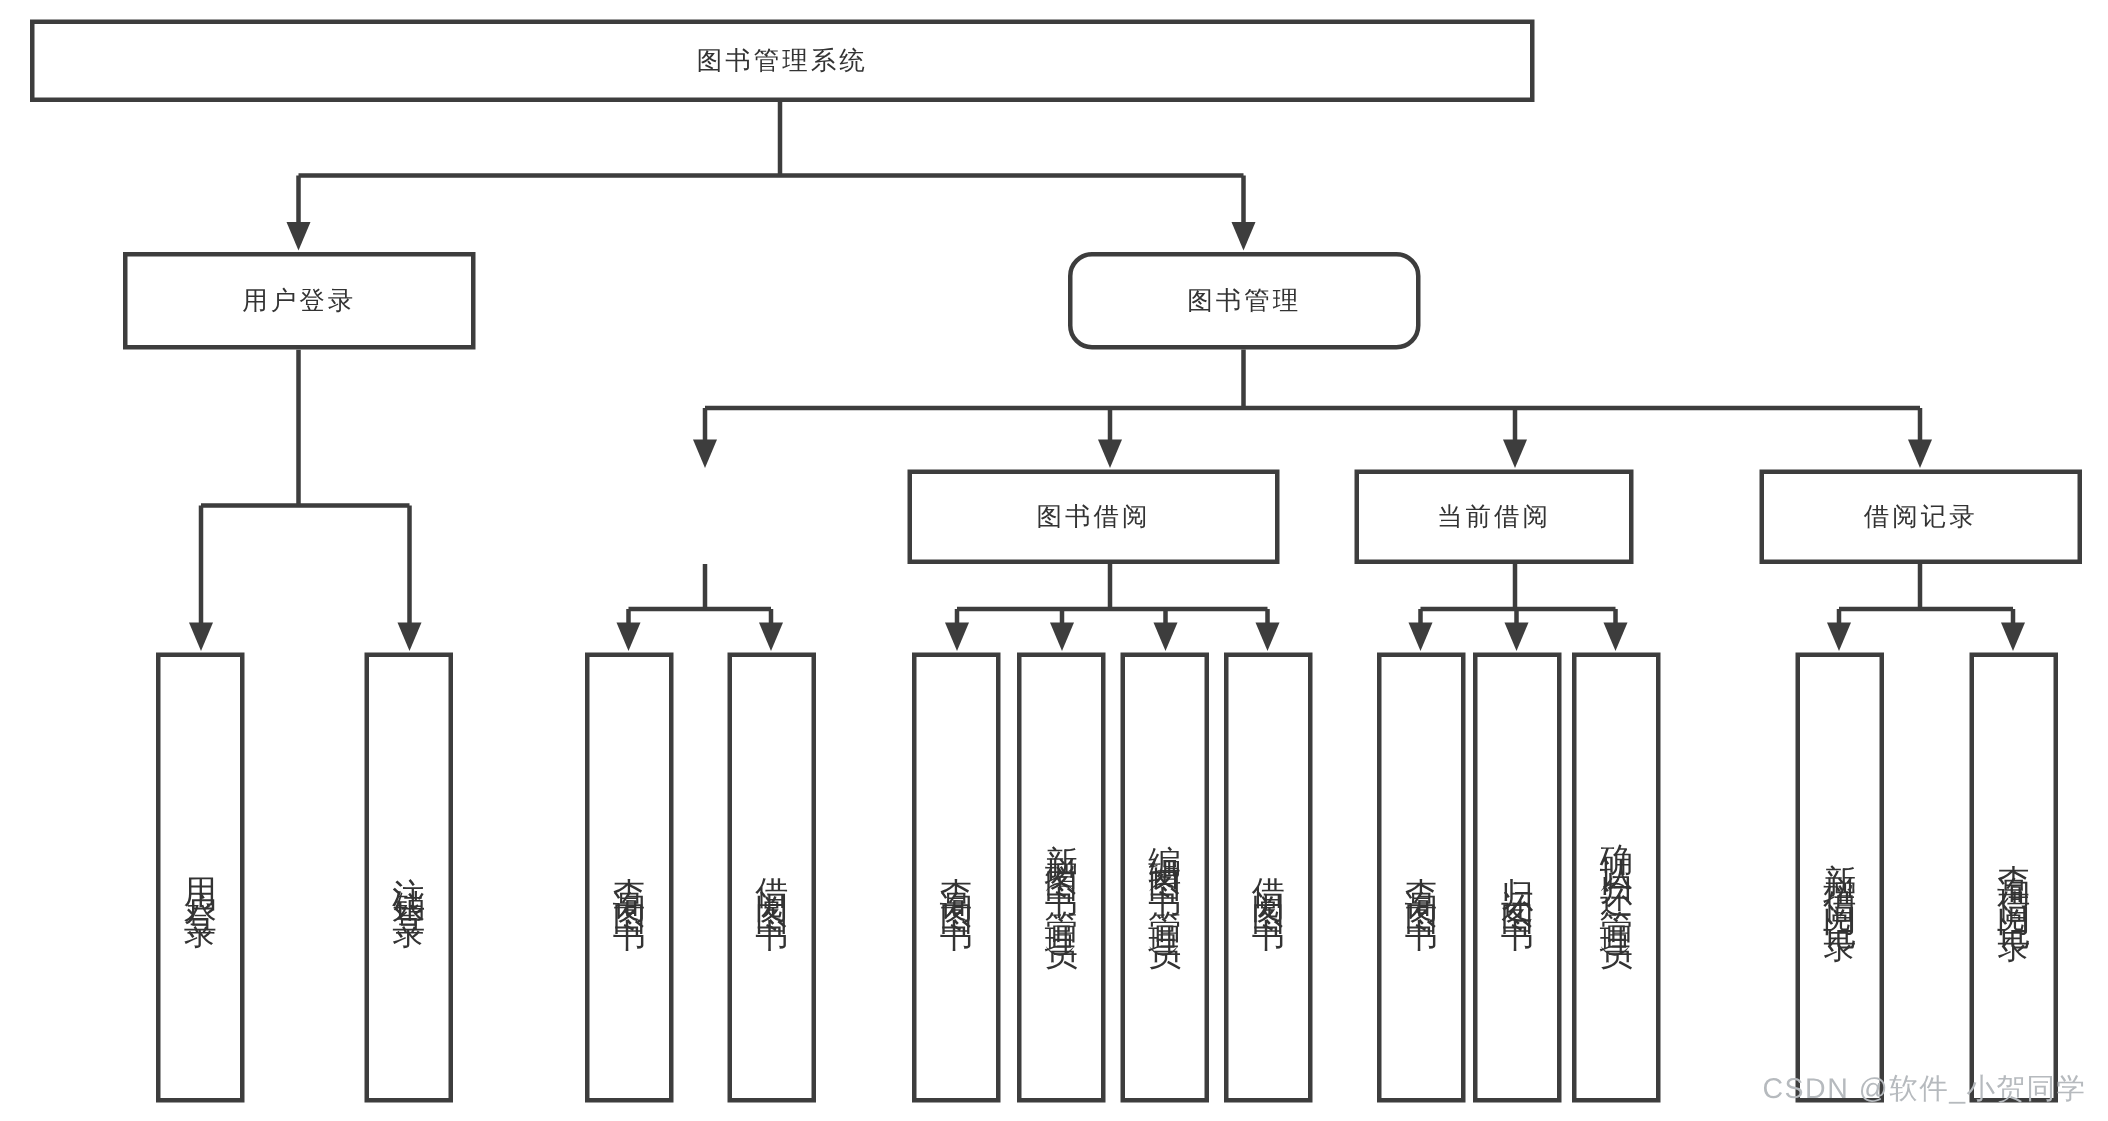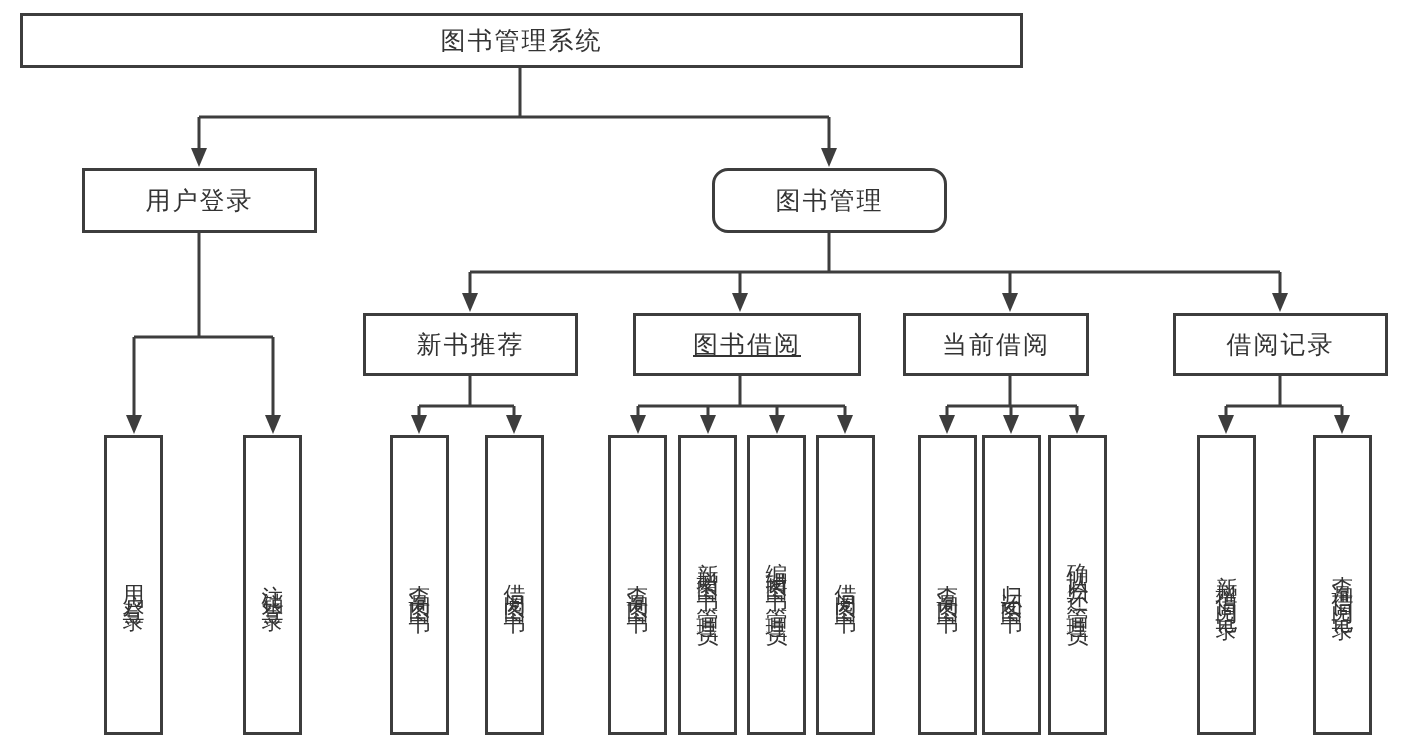--- a/index.html
+++ b/index.html
@@ -20,21 +20,21 @@
     position: absolute;
     box-sizing: border-box;
     border: 3px solid #3d3d3d;
     background: #ffffff;
     display: flex;
     align-items: center;
     justify-content: center;
     color: #333333;
   }
   .h-label {
-    font-size: 25px;
+    font-size: 17px;
     letter-spacing: 2px;
     white-space: nowrap;
   }
   .v-label {
     writing-mode: vertical-rl;
     text-orientation: mixed;
     font-size: 22px;
     letter-spacing: 9px;
     line-height: 1;
     white-space: nowrap;
@@ -98,24 +98,21 @@
     <span class="h-label">图书管理系统</span>
   </div>
 
   <div class="box" style="left:82px; top:168px; width:235px; height:65px;">
     <span class="h-label">用户登录</span>
   </div>
   <div class="box" style="left:712px; top:168px; width:235px; height:65px;border-radius:16px;">
     <span class="h-label">图书管理</span>
   </div>
 
-  <div class="box" style="left:363px; top:313px; width:215px; height:63px;">
-    <span class="h-label">新书推荐</span>
-  </div>
-  <div class="box" style="left:633px; top:313px; width:228px; height:63px;text-decoration:underline;">
+  <div class="box" style="left:605px; top:313px; width:248px; height:63px;">
     <span class="h-label">图书借阅</span>
   </div>
   <div class="box" style="left:903px; top:313px; width:186px; height:63px;">
     <span class="h-label">当前借阅</span>
   </div>
   <div class="box" style="left:1173px; top:313px; width:215px; height:63px;">
     <span class="h-label">借阅记录</span>
   </div>
 
   <div class="box" style="left:104px; top:435px; width:59px; height:300px;">
@@ -155,14 +152,15 @@
     <span class="v-label">确认归还（管理员）</span>
   </div>
 
   <div class="box" style="left:1197px; top:435px; width:59px; height:300px;">
     <span class="v-label">新增借阅记录</span>
   </div>
   <div class="box" style="left:1313px; top:435px; width:59px; height:300px;">
     <span class="v-label">查询借阅记录</span>
   </div>
 
+  <div class="watermark">CSDN @软件_小贺同学</div>
 
 </div>
 
 </body></html>

